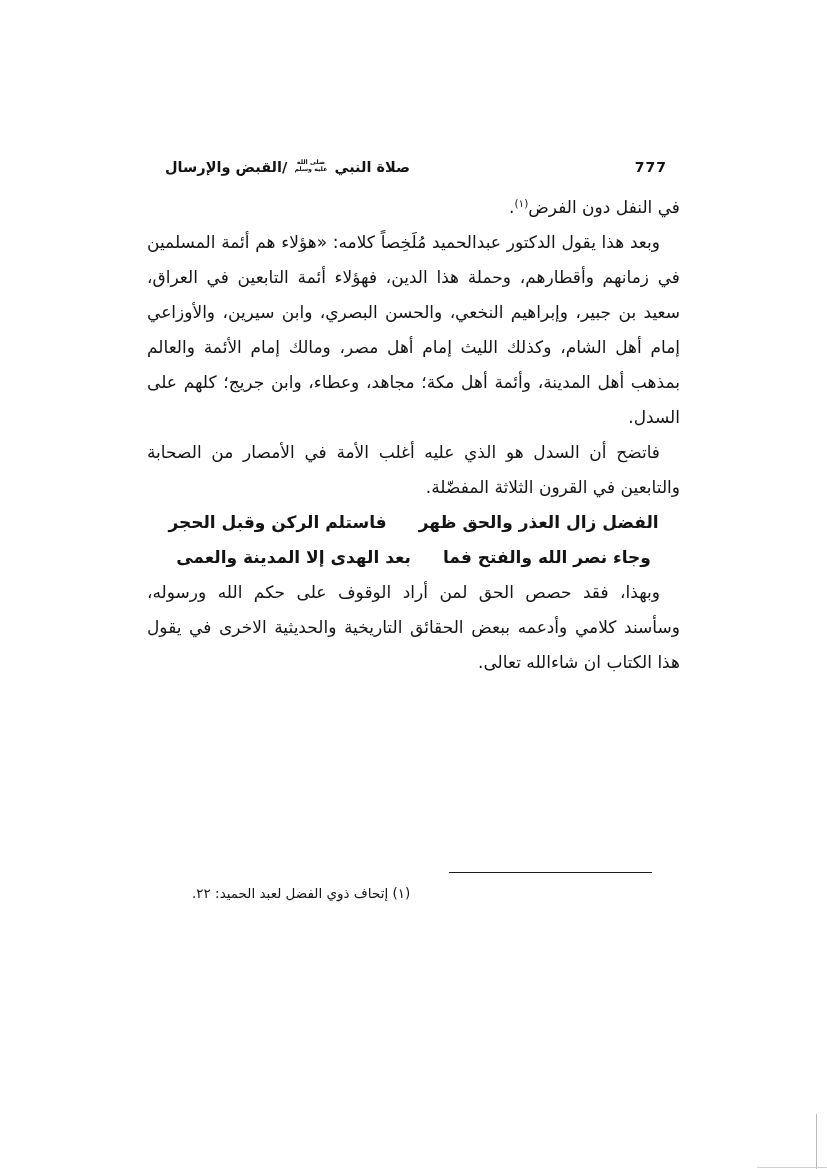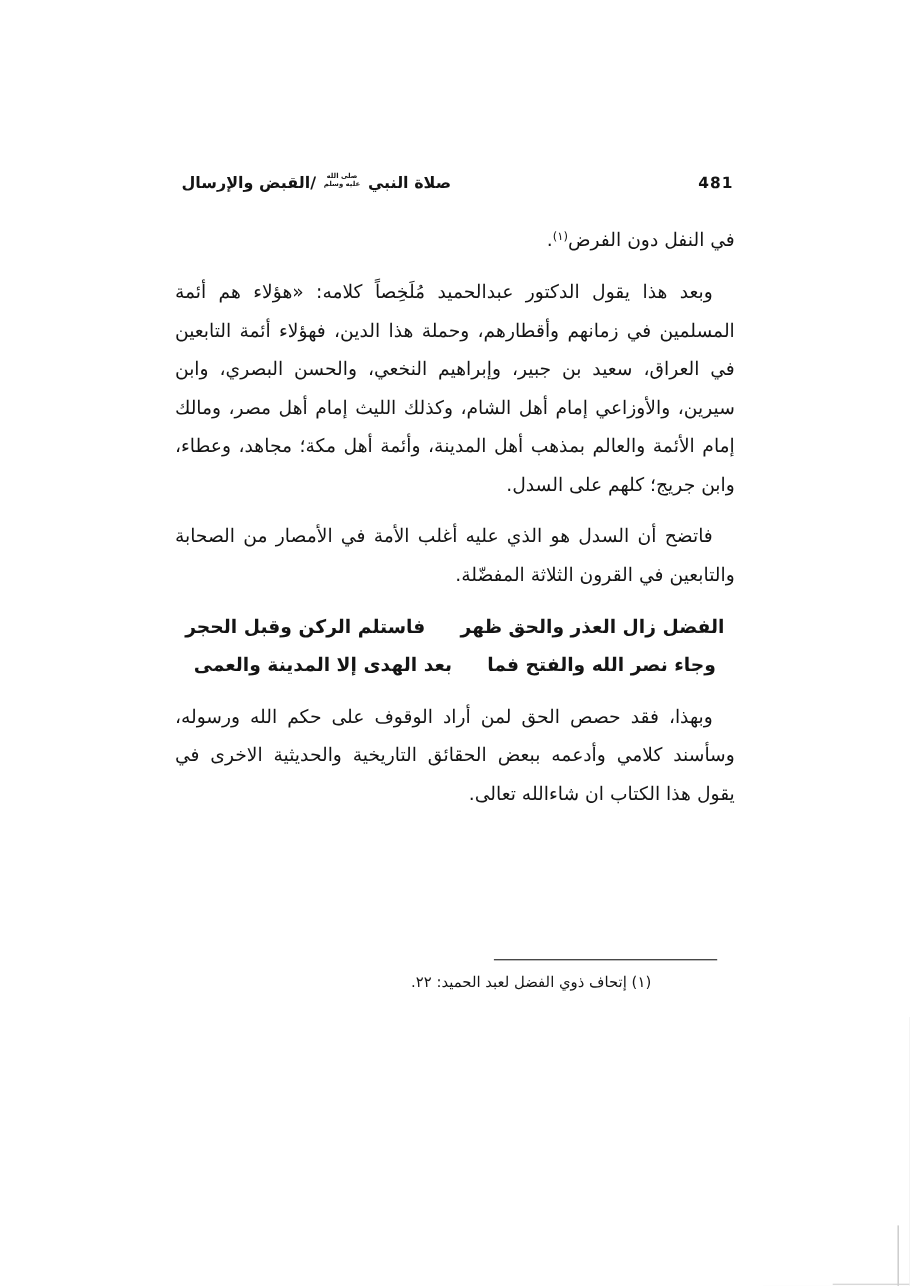--- a/index.html
+++ b/index.html
@@ -53,21 +53,21 @@
   .body-text {
     position: absolute;
     top: 190px;
     right: 147px;
     width: 533px;
     font-size: 17px;
     line-height: 35px;
     text-align: justify;
     text-justify: inter-word;
   }
-  .body-text p { margin: 12px; text-indent: 20px; }
+  .body-text p { margin: 0; text-indent: 20px; }
   .body-text p.no-indent { text-indent: 0; }
   sup.fn-ref {
     font-size: 10.5px;
     line-height: 0;
     vertical-align: 6px;
     font-weight: 400;
   }
   
   .poetry-block {
     font-weight: 700;
@@ -96,21 +96,21 @@
   }
   .footnote-rule {
     width: 203px;
     height: 0;
     border-top: 1.4px solid #1c1c1c;
     margin-bottom: 4px;
   }
   .footnote-item {
     margin-right: 60px;
     line-height: 32px;
-    text-align: right;
+    text-align: left;
     white-space: nowrap;
   }
   
   .scan-edge-right {
     position: absolute;
     right: 10px;
     bottom: 0;
     width: 1px;
     height: 55px;
     background: #b9b9b9;
@@ -131,21 +131,21 @@
 
   <div class="header">
     <div class="running-title">
       <span>صلاة النبي</span>
       <span class="honorific">
         <span>صلى الله</span>
         <span>عليه وسلم</span>
       </span>
       <span>/القبض والإرسال</span>
     </div>
-    <div class="page-number">481</div>
+    <div class="page-number">777</div>
   </div>
 
   <div class="body-text">
     <p class="no-indent">
       <span>في النفل دون الفرض</span><sup class="fn-ref">(١)</sup><span>.</span>
     </p>
     <p>وبعد هذا يقول الدكتور عبدالحميد مُلَخِصاً كلامه: «هؤلاء هم أئمة المسلمين في زمانهم وأقطارهم، وحملة هذا الدين، فهؤلاء أئمة التابعين في العراق، سعيد بن جبير، وإبراهيم النخعي، والحسن البصري، وابن سيرين، والأوزاعي إمام أهل الشام، وكذلك الليث إمام أهل مصر، ومالك إمام الأئمة والعالم بمذهب أهل المدينة، وأئمة أهل مكة؛ مجاهد، وعطاء، وابن جريج؛ كلهم على السدل.</p>
     <p>فاتضح أن السدل هو الذي عليه أغلب الأمة في الأمصار من الصحابة والتابعين في القرون الثلاثة المفضّلة.</p>
 
     <div class="poetry-block">

